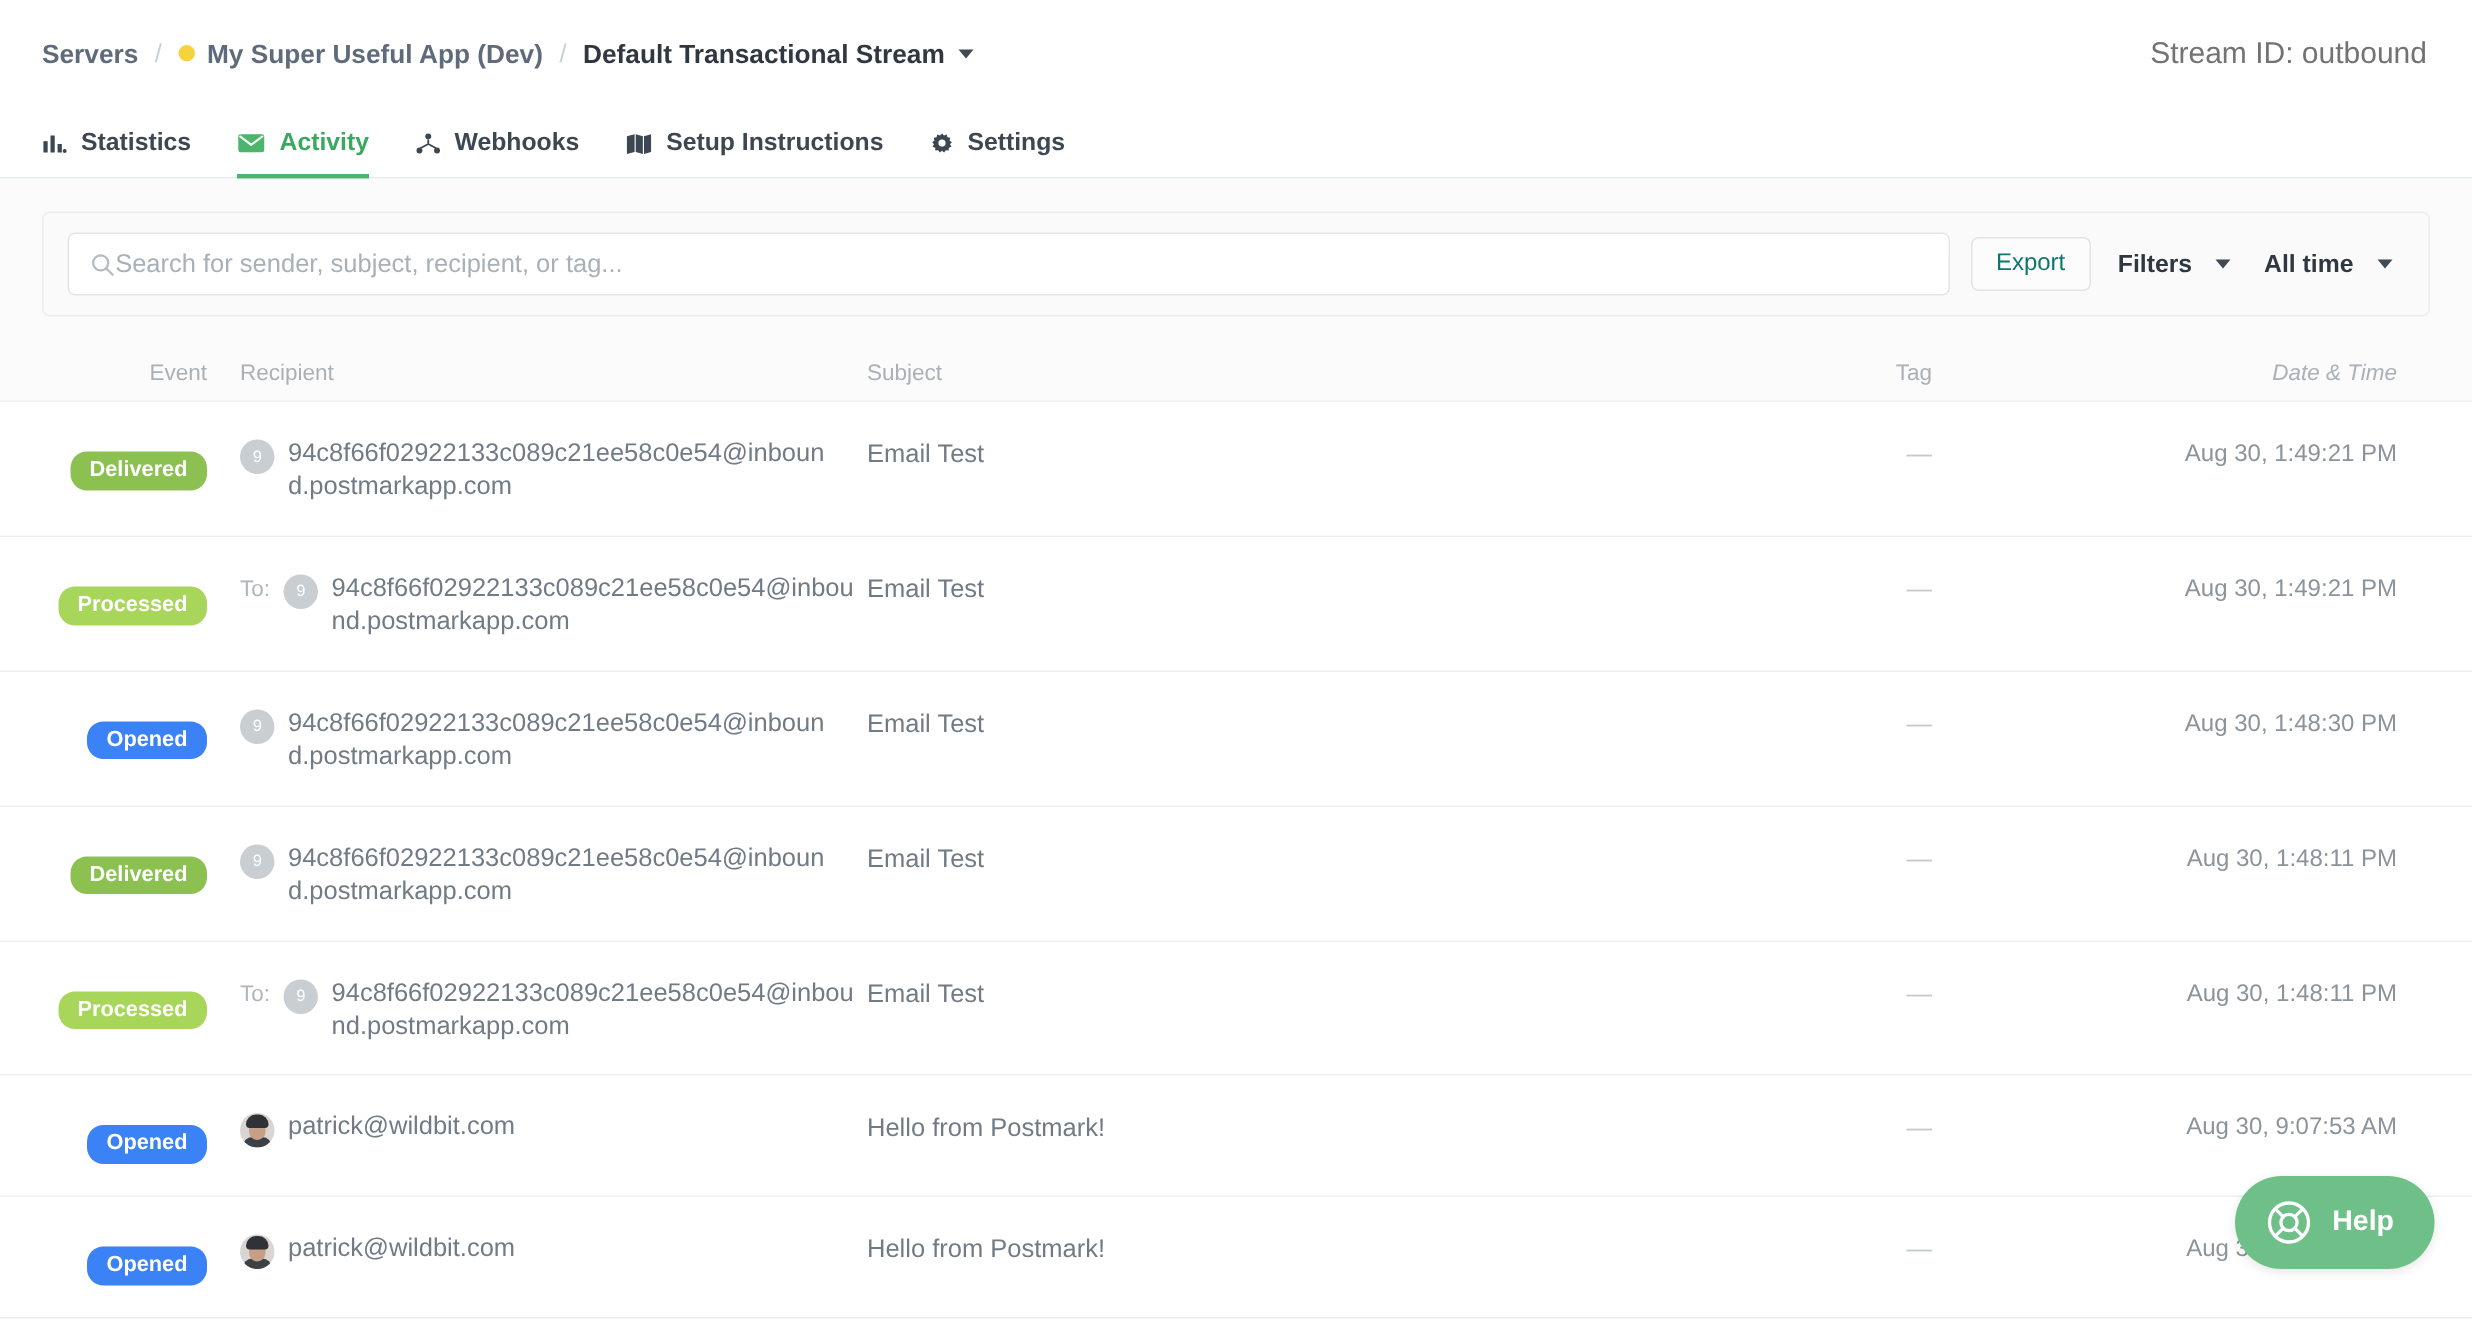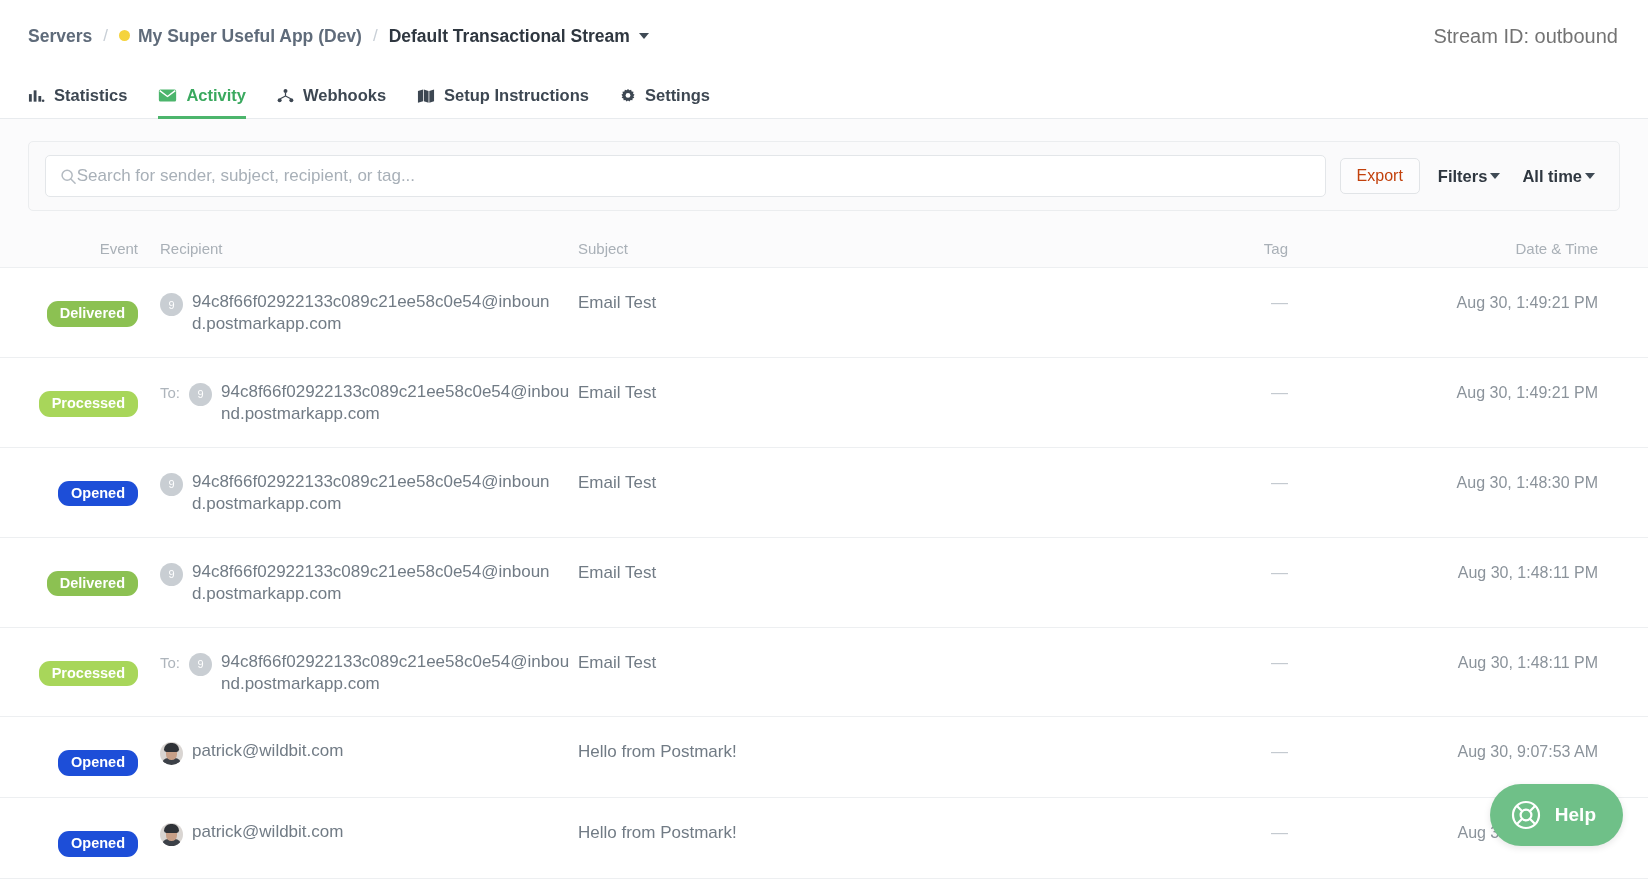--- a/index.html
+++ b/index.html
@@ -122,29 +122,29 @@
     background: transparent;
   }
   .search-box input::placeholder { color: #a8b0b8; }
   .btn-export {
     height: 36px;
     padding: 12px 16px;
     background: #fcfcfd;
     border: 1px solid #e1e4e7;
     border-radius: 5px;
     font-size: 16px;
-    color: #c2410c;
+    color: #0f766e;
     font-family: "Liberation Sans", sans-serif;
     cursor: pointer;
     display: flex; align-items: center;
   }
   .drop-btn {
     display: flex;
     align-items: center;
-    gap: 3px;
+    gap: 16px;
     font-size: 16.5px;
     font-weight: bold;
     color: #2f3740;
     cursor: pointer;
     padding: 0 4px;
     white-space: nowrap;
   }
   .drop-btn:last-child { padding-right: 8px; }
   .caret {
     width: 0; height: 0;
@@ -163,21 +163,21 @@
   }
   .th {
     font-size: 15px;
     color: #a9b0b7;
     white-space: nowrap;
   }
   .col-event   { width: 132px; text-align: right; padding-right: 22px; }
   .col-recip   { width: 418px; }
   .col-subject { width: 352px; }
   .col-tag     { width: 360px; text-align: right; padding-right: 2px;}
-  .col-date    { flex: 1; text-align: right; padding-right: 22px; }
+  .col-date    { flex: 1; text-align: right; padding-right: 22px; font-style: italic; }
 
   .row {
     display: flex;
     align-items: flex-start;
     padding: 21px 28px;
     border-top: 1px solid #edeff1;
     background: #ffffff;
     min-height: 76px;
   }
   .cell-event {
@@ -193,21 +193,21 @@
     font-size: 14.5px;
     font-weight: bold;
     border-radius: 11px;
     padding: 4px 13px 5px 13px;
     line-height: 1.15;
     white-space: nowrap;
     margin-top: 11px;
   }
   .badge.delivered { background: #8cc152; }
   .badge.processed { background: #a8d65a; }
-  .badge.opened    { background: #1d4ed8; }
+  .badge.opened    { background: #3b82f6; }
 
   .cell-recip {
     width: 418px;
     display: flex;
     align-items: flex-start;
     gap: 9px;
     padding-top: 2px;
   }
   .to-label {
     font-size: 15px;

